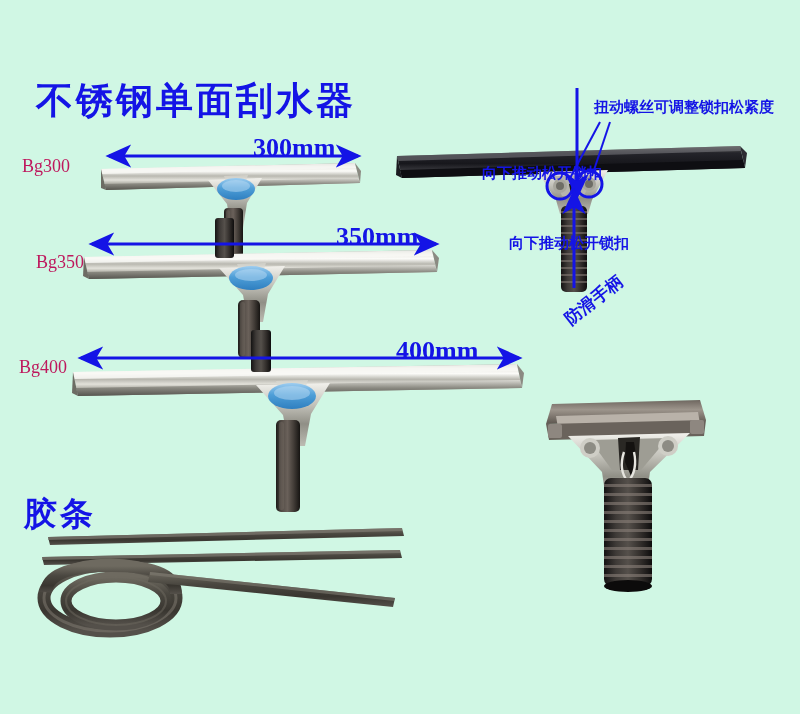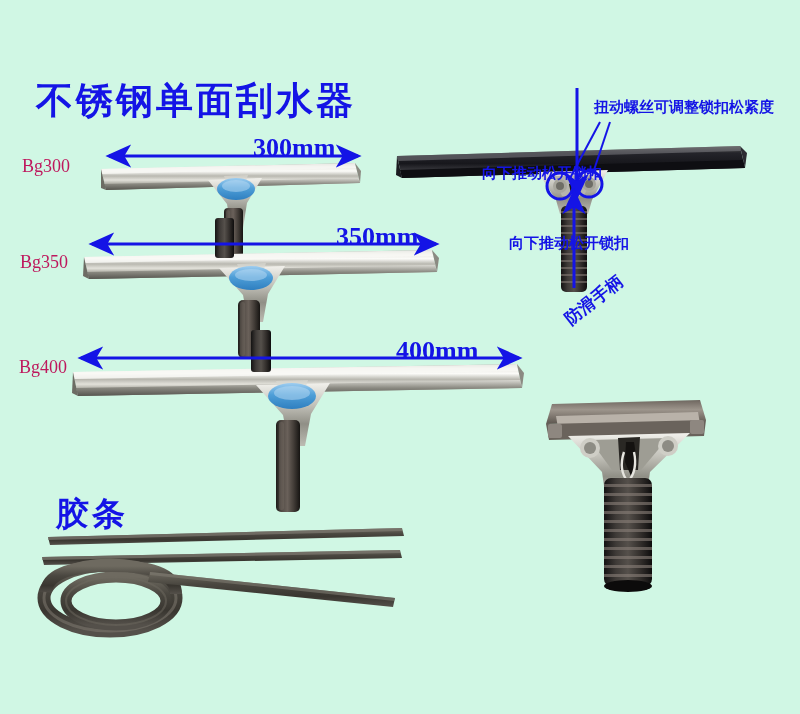--- a/index.html
+++ b/index.html
@@ -317,27 +317,27 @@
       <line x1="600" y1="122" x2="569" y2="180" stroke-width="2"></line>
       <line x1="610" y1="122" x2="592" y2="176" stroke-width="2"></line>
 
       <line x1="574" y1="288" x2="574" y2="192" stroke-width="3" marker-end="url(#arrHead)"></line>
     </g>
   </svg>
 
   <div class="abs title" style="left:36px; top:76px;">不锈钢单面刮水器</div>
 
   <div class="abs model-label" style="left:22px; top:156px;">Bg300</div>
-  <div class="abs model-label" style="left:20px; top:252px;">Bg350</div>
+  <div class="abs model-label" style="left:36px; top:252px;">Bg350</div>
   <div class="abs model-label" style="left:19px; top:357px;">Bg400</div>
 
   <div class="abs dim-label" style="left:253px; top:133px;">300mm</div>
   <div class="abs dim-label" style="left:336px; top:222px;">350mm</div>
   <div class="abs dim-label" style="left:396px; top:336px;text-align:center;">400mm</div>
 
   <div class="abs anno-sm" style="left:594px; top:98px;">扭动螺丝可调整锁扣松紧度</div>
   <div class="abs anno" style="left:482px; top:126px;">向下推动松开锁扣</div>
   <div class="abs anno" style="left:509px; top:196px;">向下推动松开锁扣</div>
   <div class="abs anno-rot" style="left:560px; top:312px;">防滑手柄</div>
 
-  <div class="abs section-label" style="left:56px; top:492px;">胶条</div>
+  <div class="abs section-label" style="left:24px; top:492px;">胶条</div>
 
 </div>
 
 </body></html>

